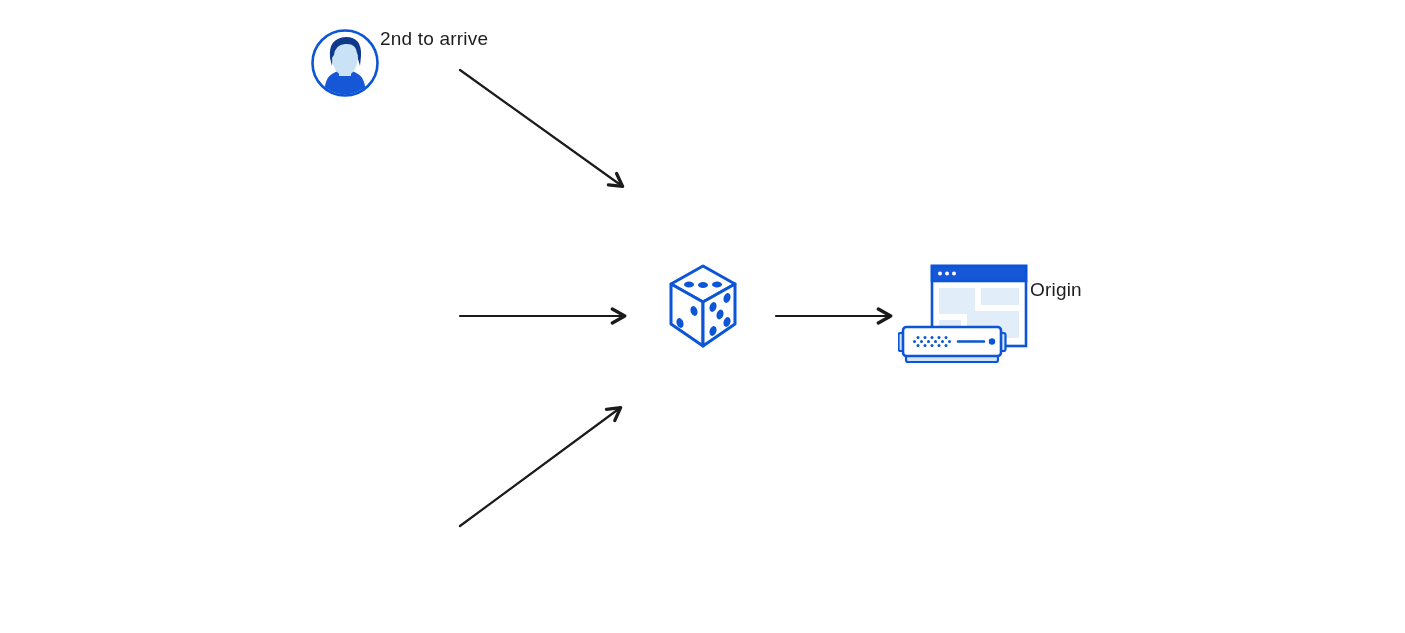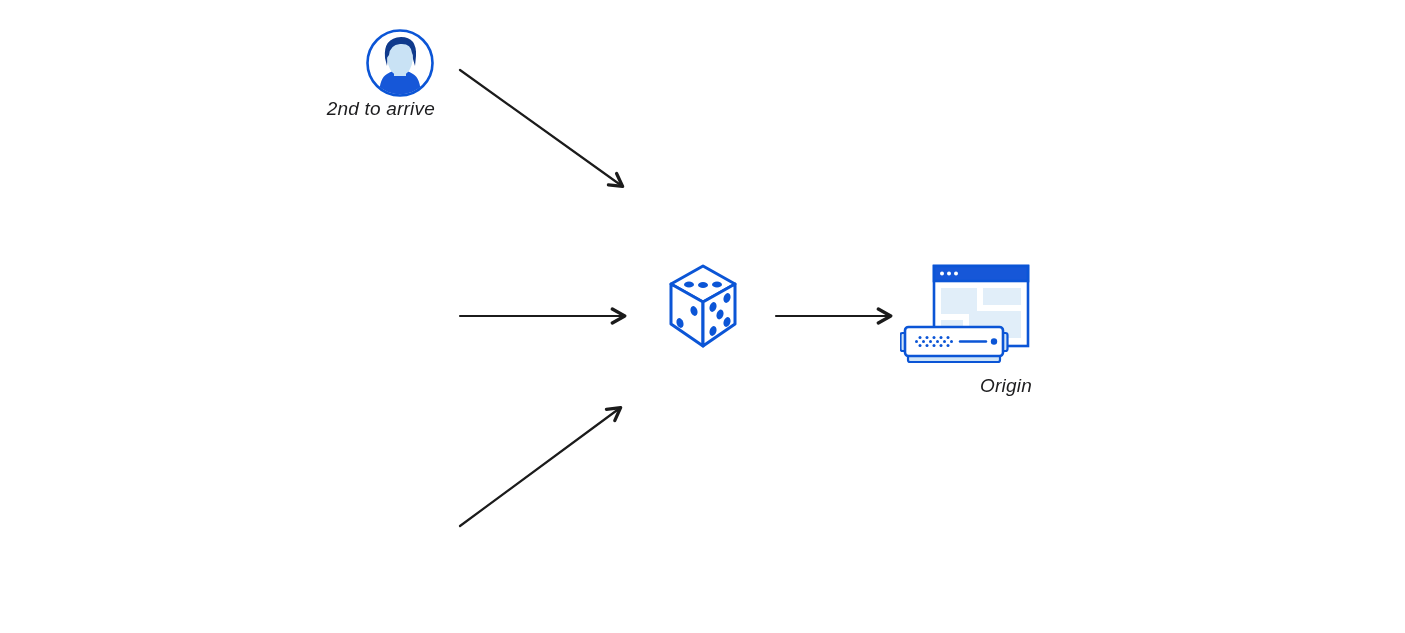--- a/index.html
+++ b/index.html
@@ -3,21 +3,21 @@
 <meta charset="utf-8">
 <style>
   html,body{margin:0;padding:0;background:#ffffff;}
   .canvas{
     position:relative;
     width:1405px;height:633px;
     background:#ffffff;
     font-family:"Liberation Sans", sans-serif;
     overflow:hidden;
   }
-  .node{position:absolute;display:flex;flex-direction:column;align-items:flex-end;font-style:italic;}
+  .node{position:absolute;display:flex;flex-direction:row;align-items:flex-start;}
   .node-label{
     margin-top:0;
     font-size:19px;
     color:#1d1d1f;
     letter-spacing:.2px;
     white-space:nowrap;
   }
   .abs{position:absolute;}
   svg{display:block;}
   .arrows-layer{position:absolute;left:0;top:0;pointer-events:none;}
@@ -125,16 +125,16 @@
           <circle cx="20" cy="82.5" r="1.5"></circle>
             <circle cx="27" cy="82.5" r="1.5"></circle>
             <circle cx="34" cy="82.5" r="1.5"></circle>
             <circle cx="41" cy="82.5" r="1.5"></circle>
             <circle cx="48" cy="82.5" r="1.5"></circle>
         </g>
         <line x1="60" y1="78.5" x2="86" y2="78.5" stroke="#0b55d6" stroke-width="2.4" stroke-linecap="round"></line>
         <circle cx="94" cy="78.5" r="3.2" fill="#0b55d6"></circle>
       </svg>
     </span>
-    <div class="node-label" style="margin-top:8px;">Origin</div>
+    <div class="node-label" style="margin-top:16px;">Origin</div>
   </div>
 
 </div>
 
 </body></html>

